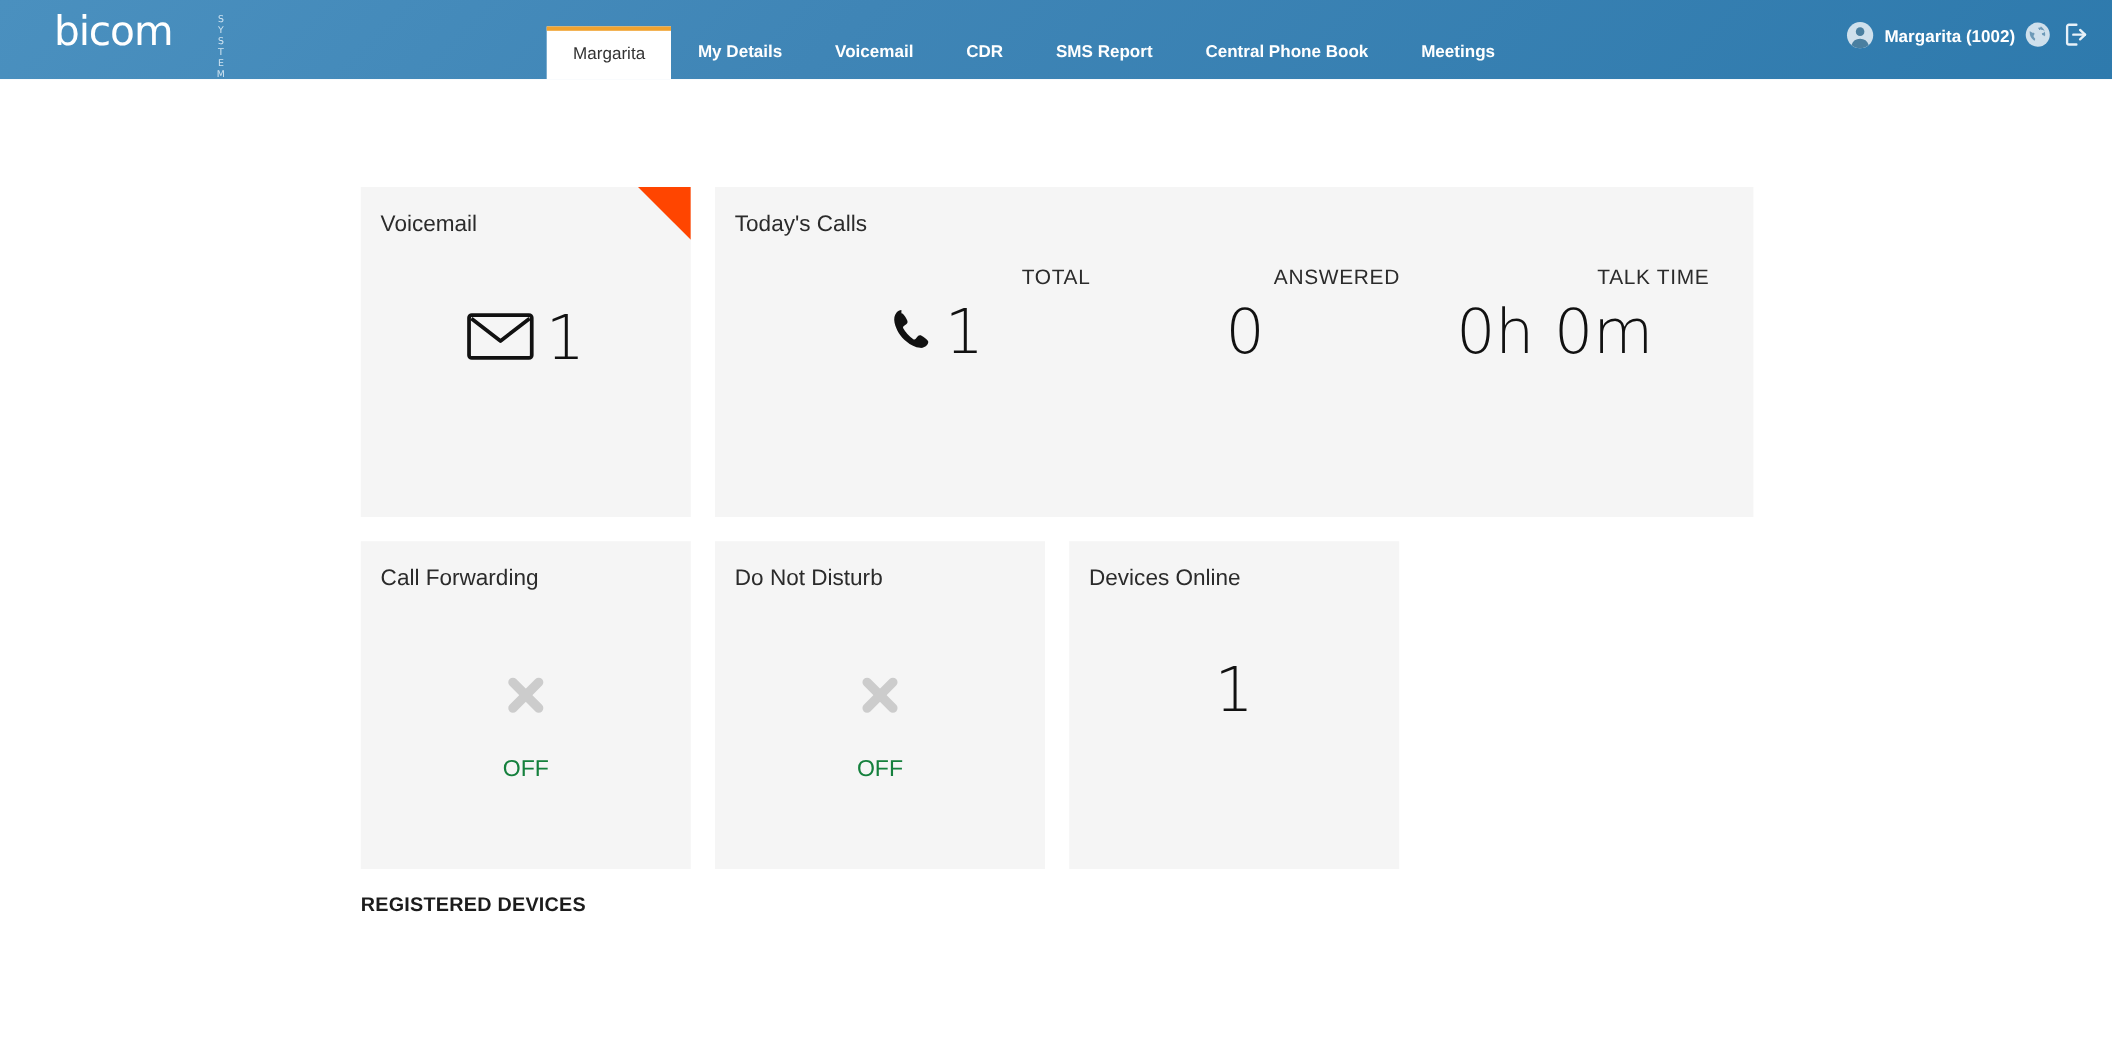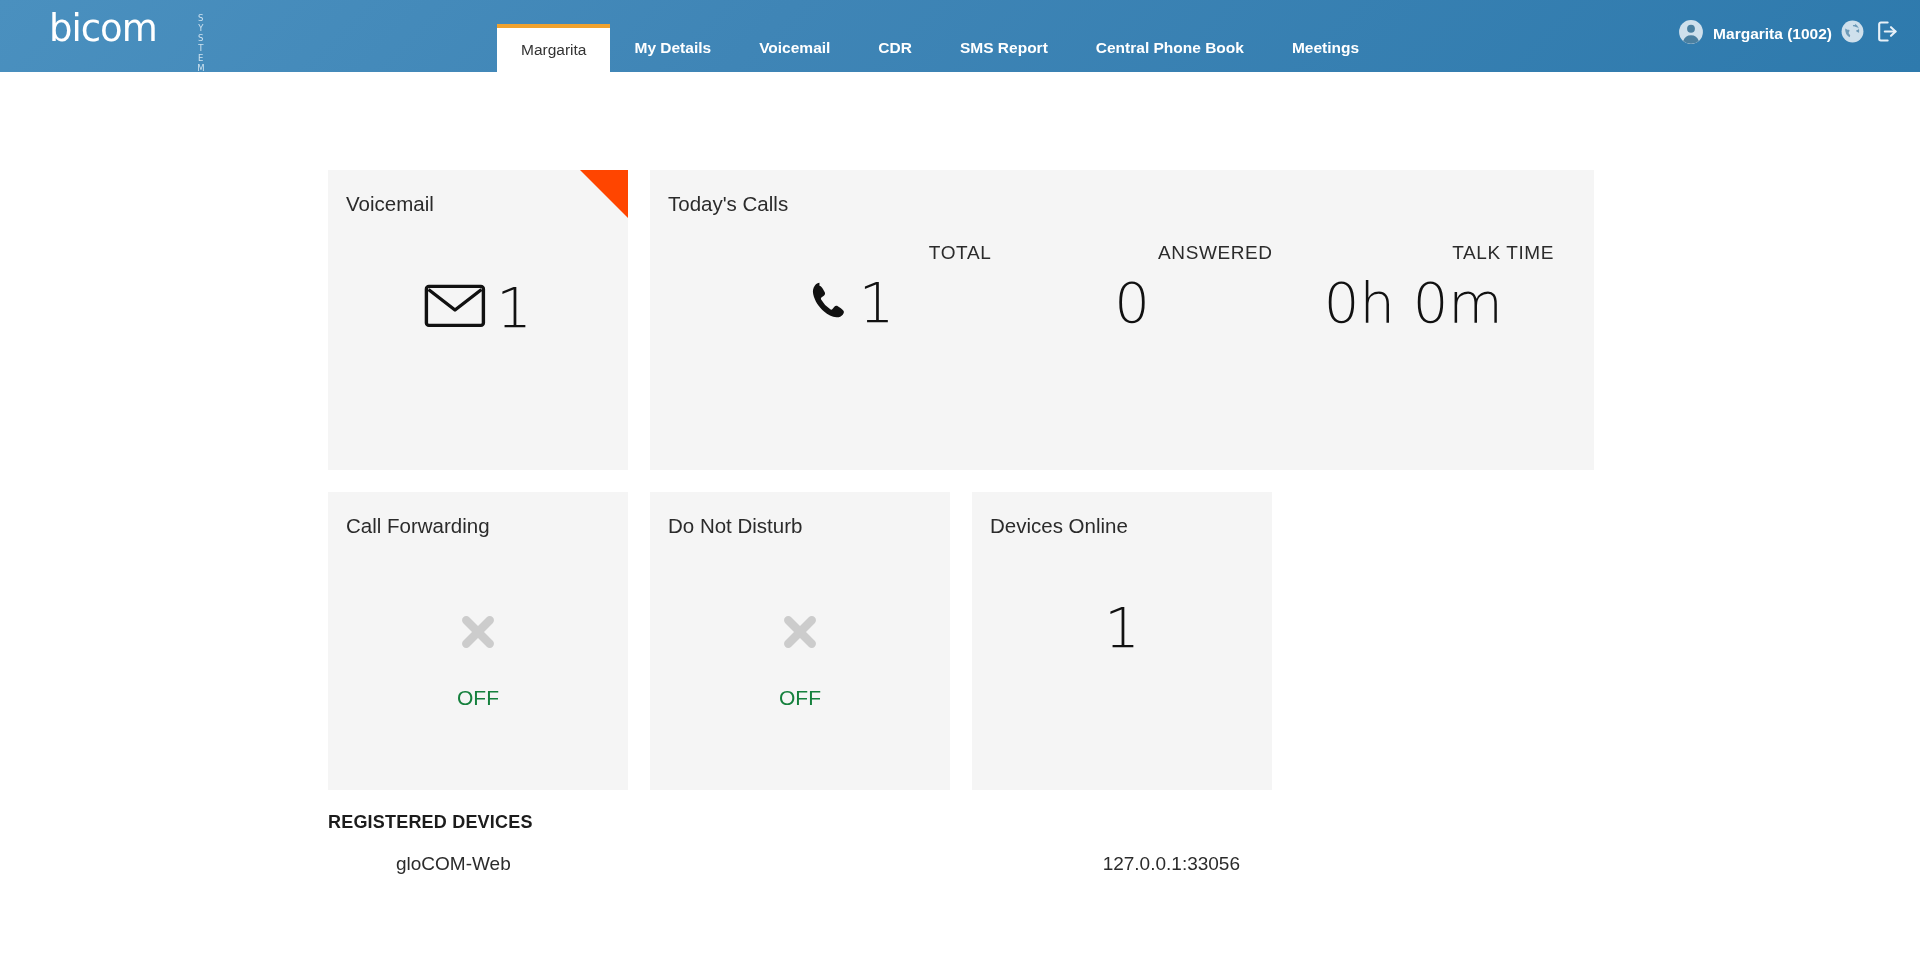--- a/index.html
+++ b/index.html
@@ -387,19 +387,15 @@
 
   <div class="card" id="card-devices-online">
     <div class="card-title">Devices Online</div>
     <div class="devices-body">
       <span class="devices-count">1</span>
     </div>
   </div>
 
   <div class="reg-section">
     <div class="reg-title">REGISTERED DEVICES</div>
-    <div class="reg-row">
-      <span class="reg-device">gloCOM-Web</span>
-      <span class="reg-addr">127.0.0.1:33056</span>
-    </div>
   </div>
 
 </div>
 
 </body></html>

